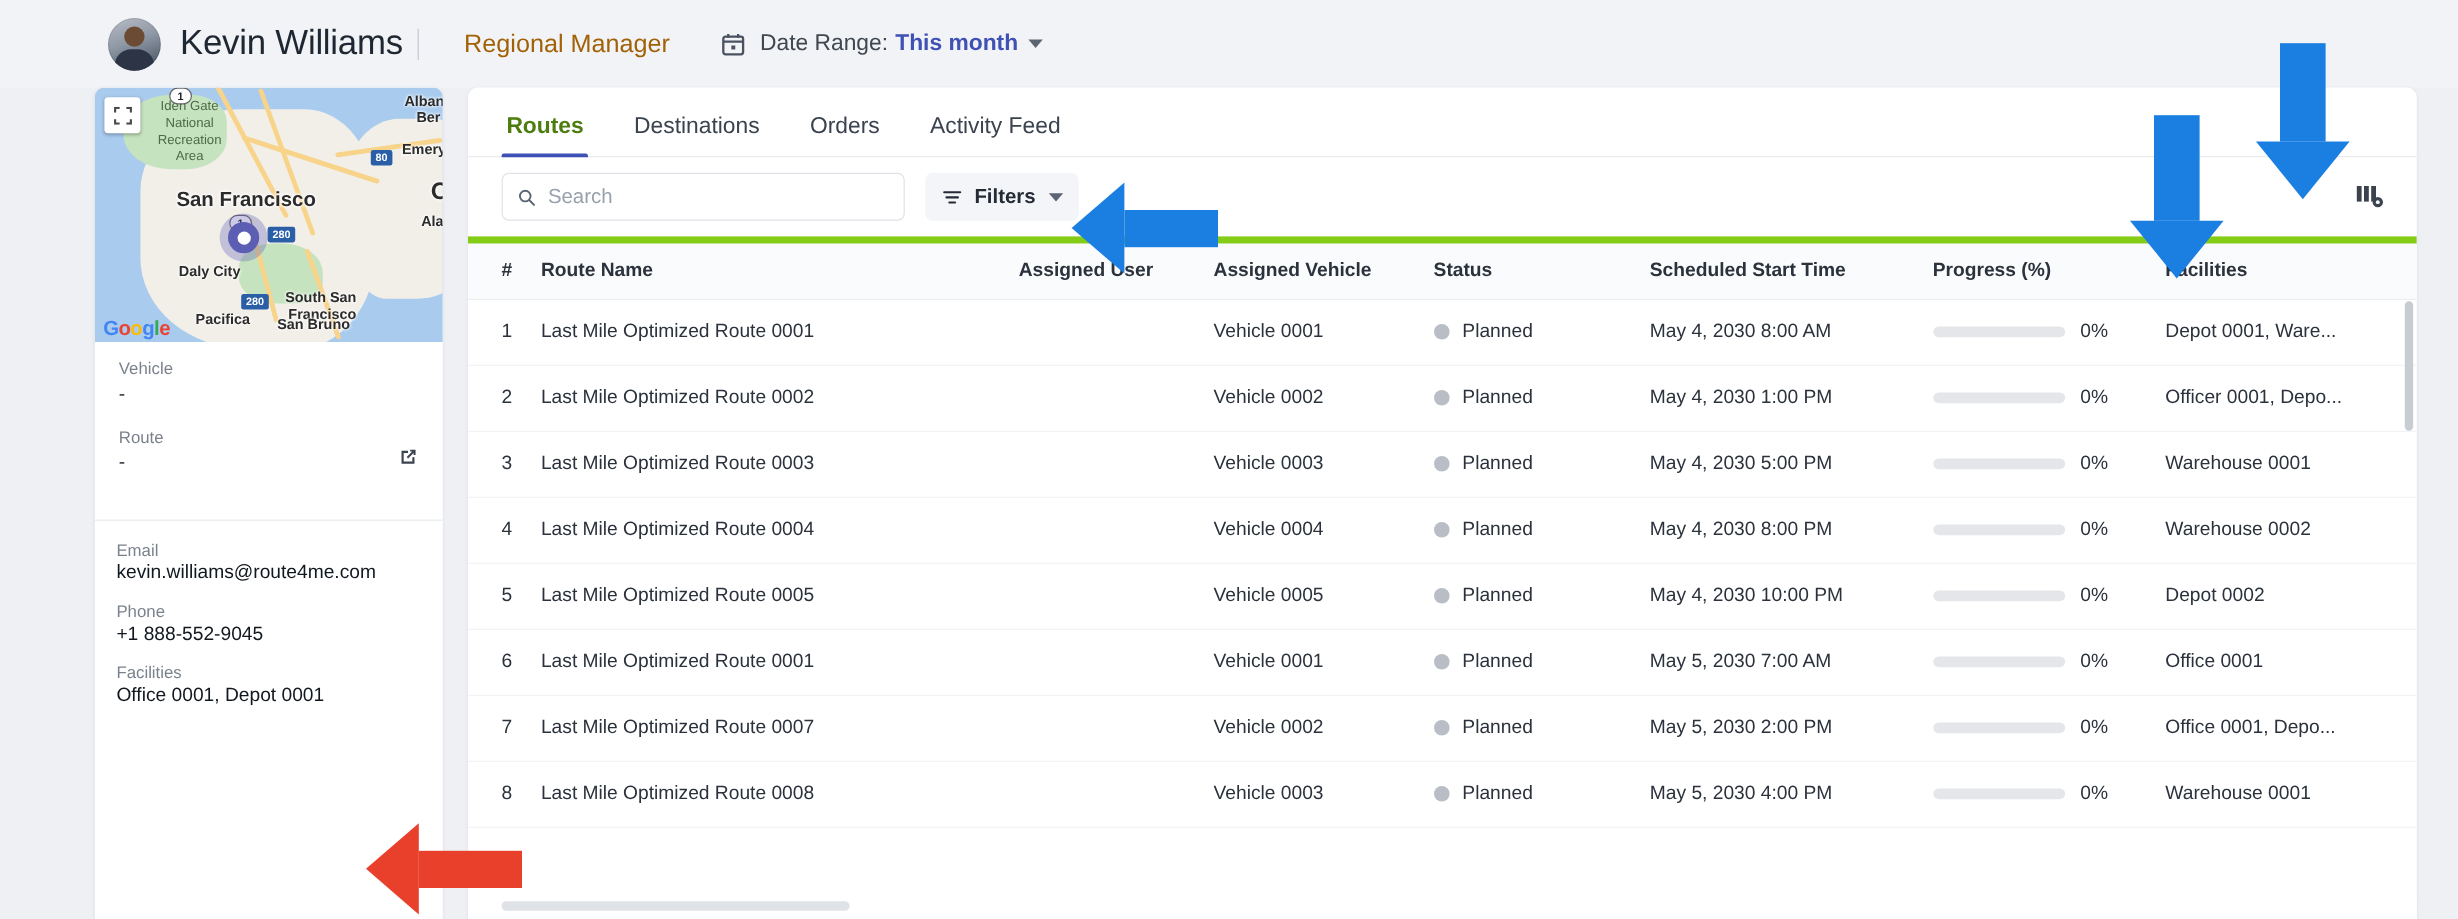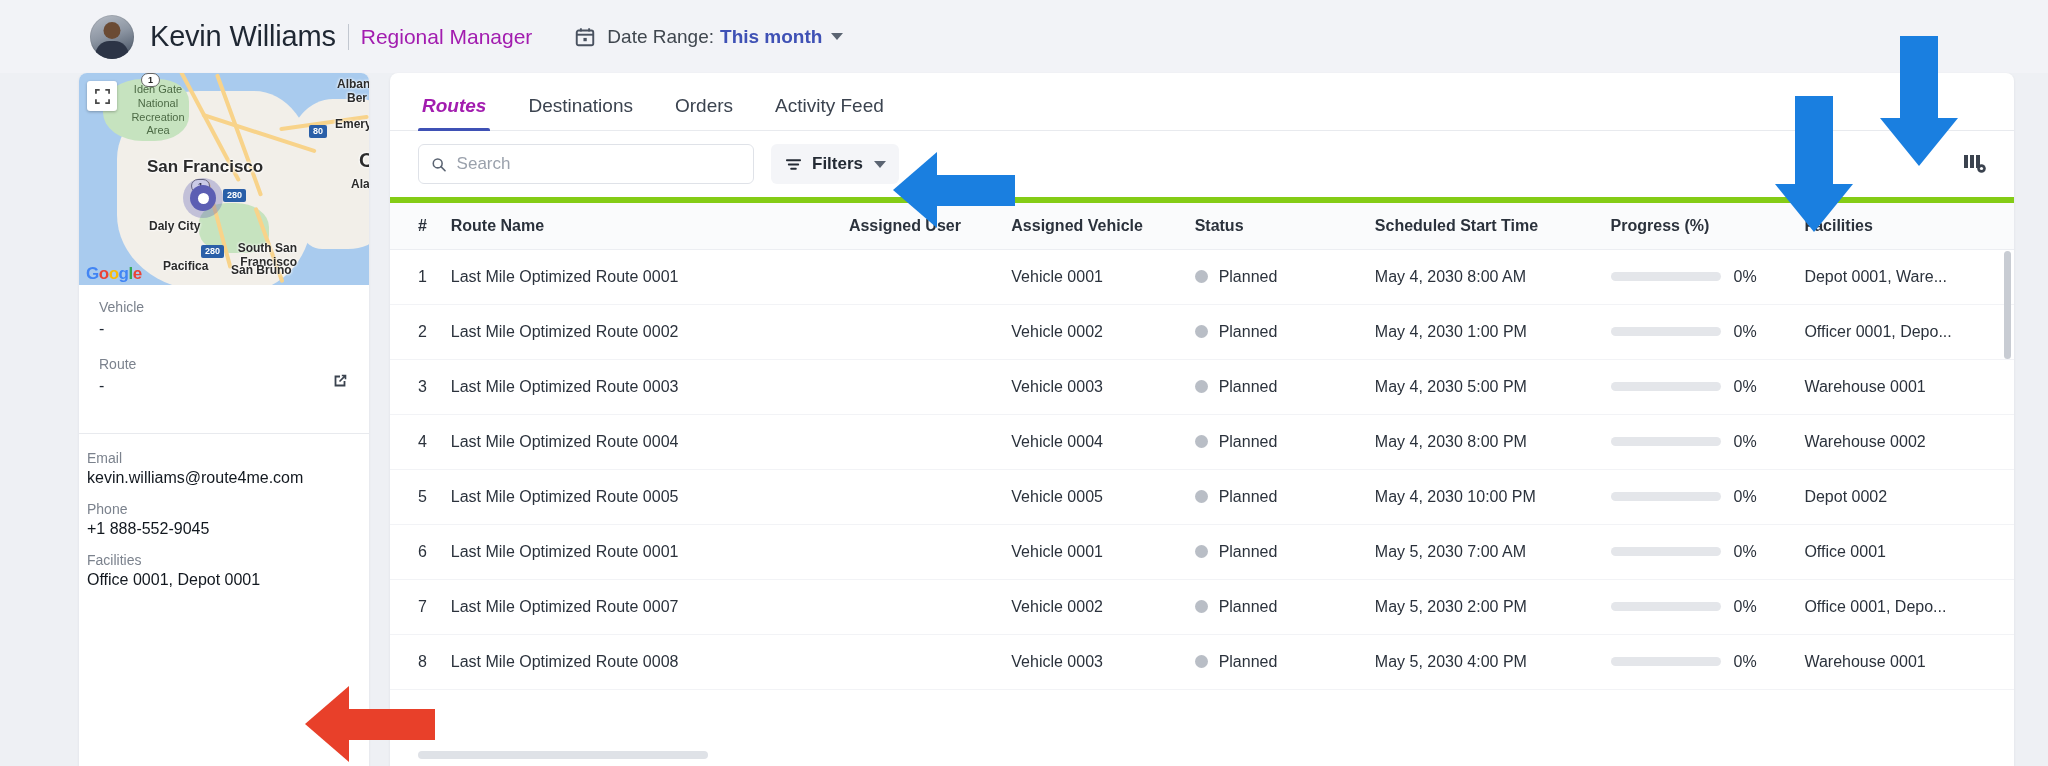--- a/index.html
+++ b/index.html
@@ -35,21 +35,21 @@
     transform: translateX(-50%); background:#2c3446;
   }
   .user-name {
     font-size: 29px; color: #1f2733; font-weight: 400;
     margin-left: 16px; letter-spacing: -0.2px; white-space: nowrap;
   }
   .name-divider {
     width: 1px; height: 26px; background: #c2c7d0; margin: 0 12px;
   }
   .user-role {
-    font-size: 21px; color: #a21caf; white-space: nowrap;
+    font-size: 21px; color: #a16207; white-space: nowrap; margin-left: 26px;
   }
   .daterange {
     display: flex; align-items: center; margin-left: 42px; white-space: nowrap;
   }
   .cal-icon { width: 22px; height: 22px; flex: none; margin-right: 11px; }
   .dr-label { font-size: 19px; color: #40474f; }
   .dr-value { font-size: 19px; color: #3f51b5; font-weight: 600; margin-left: 6px; }
   .caret {
     width: 0; height: 0; margin-left: 9px;
     border-left: 6px solid transparent; border-right: 6px solid transparent;
@@ -138,41 +138,41 @@
   .gmark span:nth-child(5){color:#34A853} .gmark span:nth-child(6){color:#EA4335}
 
   .field-block { padding: 14px 20px 4px 20px; }
   .field-block.sep { border-bottom: 1px solid #e8eaee; padding-bottom: 20px; }
   .field-row { position: relative; margin-bottom: 18px; }
   .f-label { font-size: 14px; color: #7b828d; margin-bottom: 5px; }
   .f-value { font-size: 16px; color: #1f2733; }
   .ext-link {
     position: absolute; right: 0; top: 16px; width: 18px; height: 18px;
   }
-  .contact-block { padding: 16px 20px 0 8px; }
+  .contact-block { padding: 16px 20px 0 18px; }
   .contact-row { margin-bottom: 14px; }
   .c-label { font-size: 14px; color: #7b828d; margin-bottom: 3px; }
   .c-value { font-size: 16px; color: #12181f; }
 
   
   .mainpanel {
     flex: 1; margin-left: 21px; margin-right: 34px;
     background: #fff; border-radius: 8px 8px 0 0;
     box-shadow: 0 1px 3px rgba(16,24,40,.07);
     display: flex; flex-direction: column; overflow: hidden;
   }
   .tabs {
     display: flex; align-items: flex-end; height: 58px;
     padding: 0 28px; border-bottom: 1px solid #e8eaee; flex: none;
   }
   .tab {
     font-size: 19px; color: #3b434f; padding: 0 4px 13px 4px;
     margin-right: 34px; position: relative; white-space: nowrap;
   }
-  .tab.active { color: #a21caf; font-weight: 600; font-style: italic; }
+  .tab.active { color: #4d7c0f; font-weight: 600; }
   .tab.active::after {
     content: ""; position: absolute; left: 0; right: 0; bottom: -1px;
     height: 3px; background: #3f51b5; border-radius: 2px 2px 0 0;
   }
   .toolbar {
     height: 72px; display: flex; align-items: center;
     padding: 0 24px 0 28px; border-bottom: 6px solid #84cc16; flex: none;
   }
   .search {
     width: 336px; height: 40px; border: 1px solid #dfe2e8; border-radius: 6px;

